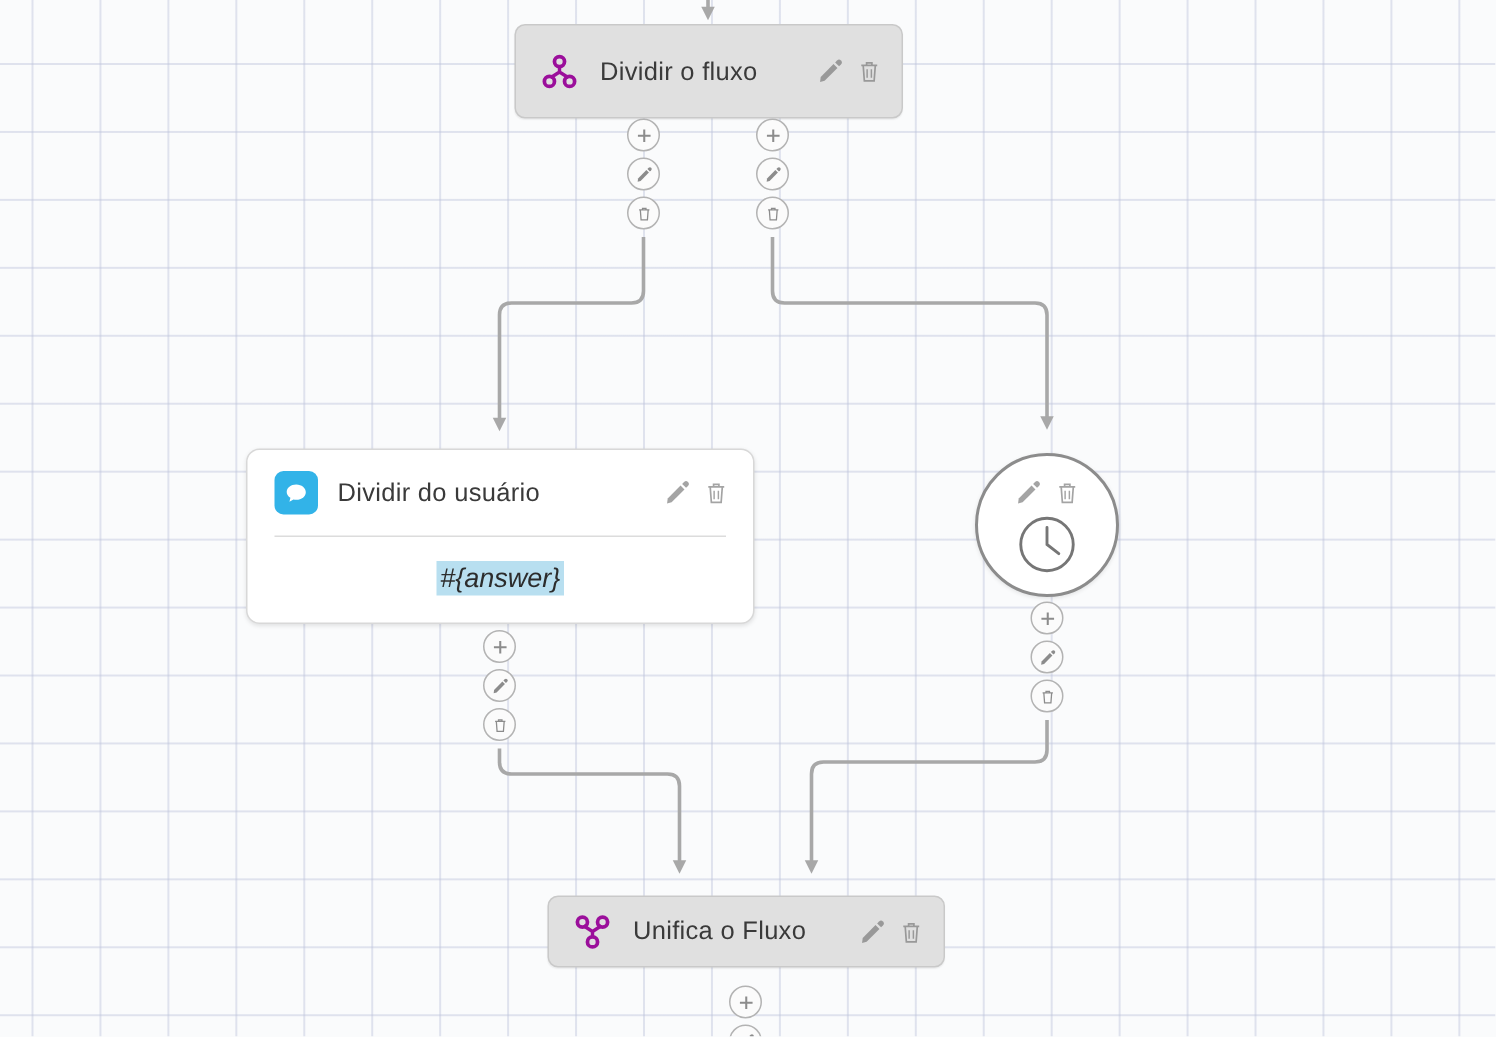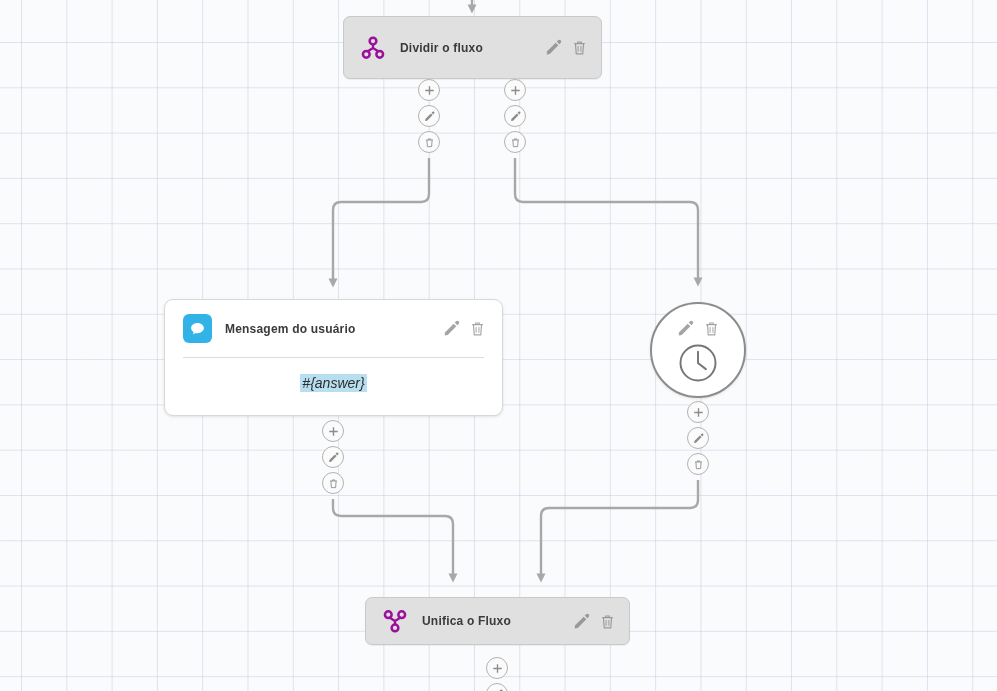--- a/index.html
+++ b/index.html
@@ -73,22 +73,22 @@
   }
 
   .card-body {
     display: flex;
     justify-content: center;
     align-items: center;
     padding: 16px 18px 0 18px;
   }
 
   .node-title {
-    font-size: 12px;
-    font-weight: bold;
+    font-size: 17px;
+    font-weight: normal;
     color: #3a3a3a;
     letter-spacing: 0.2px;
     white-space: nowrap;
     flex: 1;
   }
   .node-title.bar-title { margin-left: 14px; }
   .node-title.card-title { margin-left: 13px; }
 
   .node-icon {
     width: 26px;
@@ -119,21 +119,21 @@
     height: 17px;
     display: block;
     cursor: pointer;
     opacity: 0.62;
   }
 
   .var-chip {
     background: #b8dff0;
     color: #2c2c2c;
     font-style: italic;
-    font-size: 14px;
+    font-size: 18px;
     font-weight: 500;
     padding: 1px 2px;
     white-space: nowrap;
   }
 
   
   .node-round {
     position: absolute;
     width: 96px;
     height: 96px;
@@ -268,21 +268,21 @@
   <div class="node" style="left:164px; top:299px; width:339px; height:117px;">
     <div class="node-card">
       <div class="card-head">
         <span class="icon-chat-tile">
           <svg width="17" height="17" viewBox="0 0 24 24">
             <path d="M12 4.2 C6.9 4.2 3 7.3 3 11.2 C3 13.5 4.4 15.5 6.5 16.8
                      L5.6 20.4 L9.4 18.4 C10.2 18.6 11.1 18.7 12 18.7
                      C17.1 18.7 21 15.3 21 11.45 C21 7.6 17.1 4.2 12 4.2 Z" fill="#ffffff"></path>
           </svg>
         </span>
-        <span class="node-title card-title">Mensagem do usuário</span>
+        <span class="node-title card-title">Dividir do usuário</span>
         <span class="head-actions">
           <svg class="act" viewBox="0 0 24 24">
             <path d="M3 17.3 L15.1 5.2 L18.8 8.9 L6.7 21 L2.4 22 Z" fill="#6e6e6e"></path>
             <path d="M16.6 3.7 L18.4 1.9 A2.4 2.4 0 0 1 22.1 5.6 L20.3 7.4 Z" fill="#6e6e6e"></path>
           </svg>
           <svg class="act" viewBox="0 0 24 24">
             <path d="M4.5 6.5 h15 M9.5 6.5 V4.2 h5 V6.5 M6.3 6.5 L7.4 21 h9.2 L17.7 6.5" fill="none" stroke="#6e6e6e" stroke-width="1.6"></path>
             <path d="M10 10 V18 M14 10 V18" stroke="#6e6e6e" stroke-width="1.4"></path>
           </svg>
         </span>

